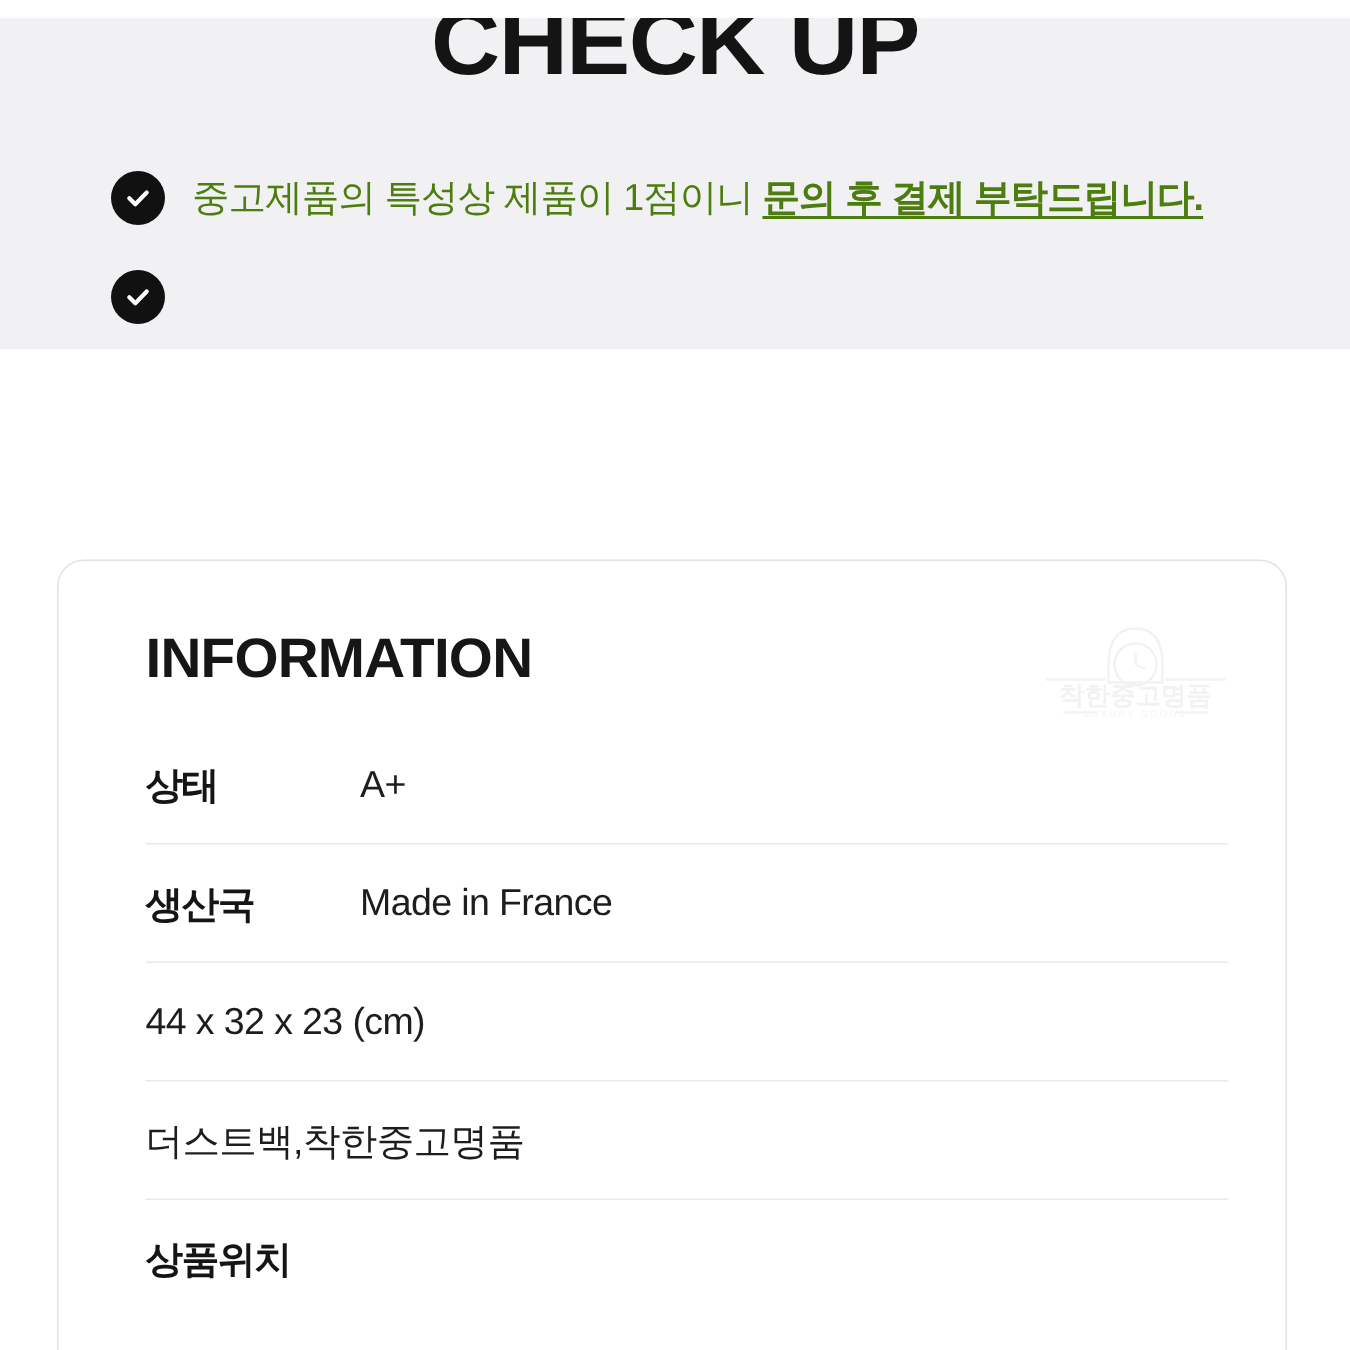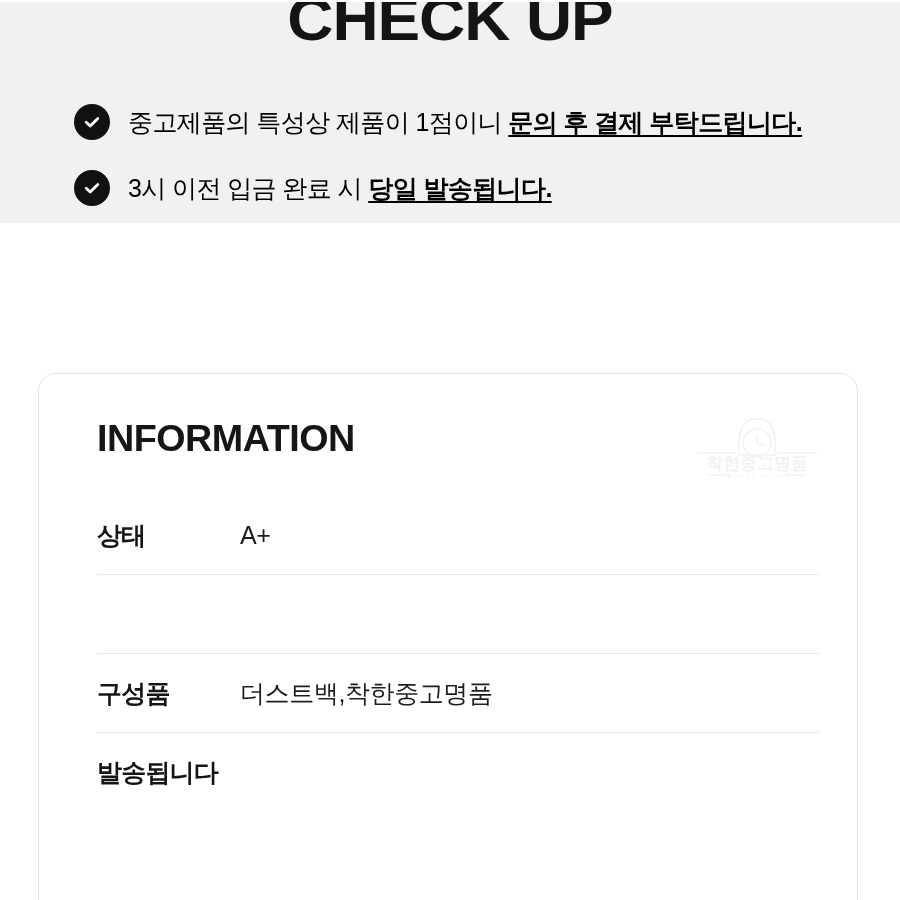--- a/index.html
+++ b/index.html
@@ -12,21 +12,21 @@
     background: #ffffff;
     font-family: "Liberation Sans", "DejaVu Sans", sans-serif;
     overflow: hidden;
     position: relative;
   }
 
   
   .checkup-banner {
     position: absolute;
     left: 0;
-    top: 2px;
+    top: 12px;
     width: 900px;
     height: 221px;
     background: #f1f1f3;
     overflow: hidden;
   }
 
   .checkup-title {
     position: absolute;
     left: 0;
     top: -14px;
@@ -66,21 +66,21 @@
     justify-content: center;
     margin-top: 2px;
   }
   .check-circle svg {
     display: block;
   }
 
   .bullet-text {
     margin-left: 18px;
     font-size: 25px;
-    color: #000000;
+    color: #4d7c0f;
     line-height: 40px;
     white-space: nowrap;
     letter-spacing: -0.6px;
   }
   .bullet-text .em {
     font-weight: 700;
     text-decoration: underline;
     text-underline-offset: 4px;
     text-decoration-thickness: 2px;
   }
@@ -119,21 +119,21 @@
     width: 124px;
     height: 76px;
     opacity: 1;
     pointer-events: none;
   }
   .watermark svg { display:block; }
 
   .info-table {
     position: absolute;
     left: 58px;
-    top: 122px;
+    top: 110px;
     width: 722px;
   }
 
   .info-row {
     display: flex;
     align-items: center;
     height: 78px;
     border-top: 1px solid #e9e9eb;
   }
   .info-row:first-child {
@@ -173,21 +173,20 @@
       </span>
       <span class="bullet-text"><span>중고제품의 특성상 제품이 1점이니 </span><span class="em">문의 후 결제 부탁드립니다.</span></span>
     </div>
 
     <div class="bullet-row">
       <span class="check-circle">
         <svg width="20" height="20" viewBox="0 0 20 20" aria-hidden="true">
           <path d="M4.2 10.2 L8.2 14.1 L15.8 6.4" fill="none" stroke="#ffffff" stroke-width="2.8" stroke-linecap="round" stroke-linejoin="round"></path>
         </svg>
       </span>
-      <span class="bullet-text"><span>3시 이전 입금 완료 시 </span><span class="em">당일 발송됩니다.</span></span>
     </div>
 
   </div>
 </div>
 
 <div class="info-card">
 
   <div class="info-heading">INFORMATION</div>
 
   <div class="watermark">
@@ -210,27 +209,31 @@
     </svg>
   </div>
 
   <div class="info-table">
 
     <div class="info-row">
       <div class="info-label">상태</div>
       <div class="info-value">A+</div>
     </div>
 
-
-    <div class="info-row">
-    </div>
-
-    <div class="info-row">
-      <div class="info-label">구성품</div>
+    <div class="info-row">
+      <div class="info-label">생산국</div>
+      <div class="info-value">Made in France</div>
+    </div>
+
+    <div class="info-row">
+      <div class="info-value">44 x 32 x 23 (cm)</div>
+    </div>
+
+    <div class="info-row">
       <div class="info-value">더스트백,착한중고명품</div>
     </div>
 
     <div class="info-row">
-      <div class="info-label">발송됩니다</div>
+      <div class="info-label">상품위치</div>
     </div>
 
   </div>
 </div>
 
 </body></html>

